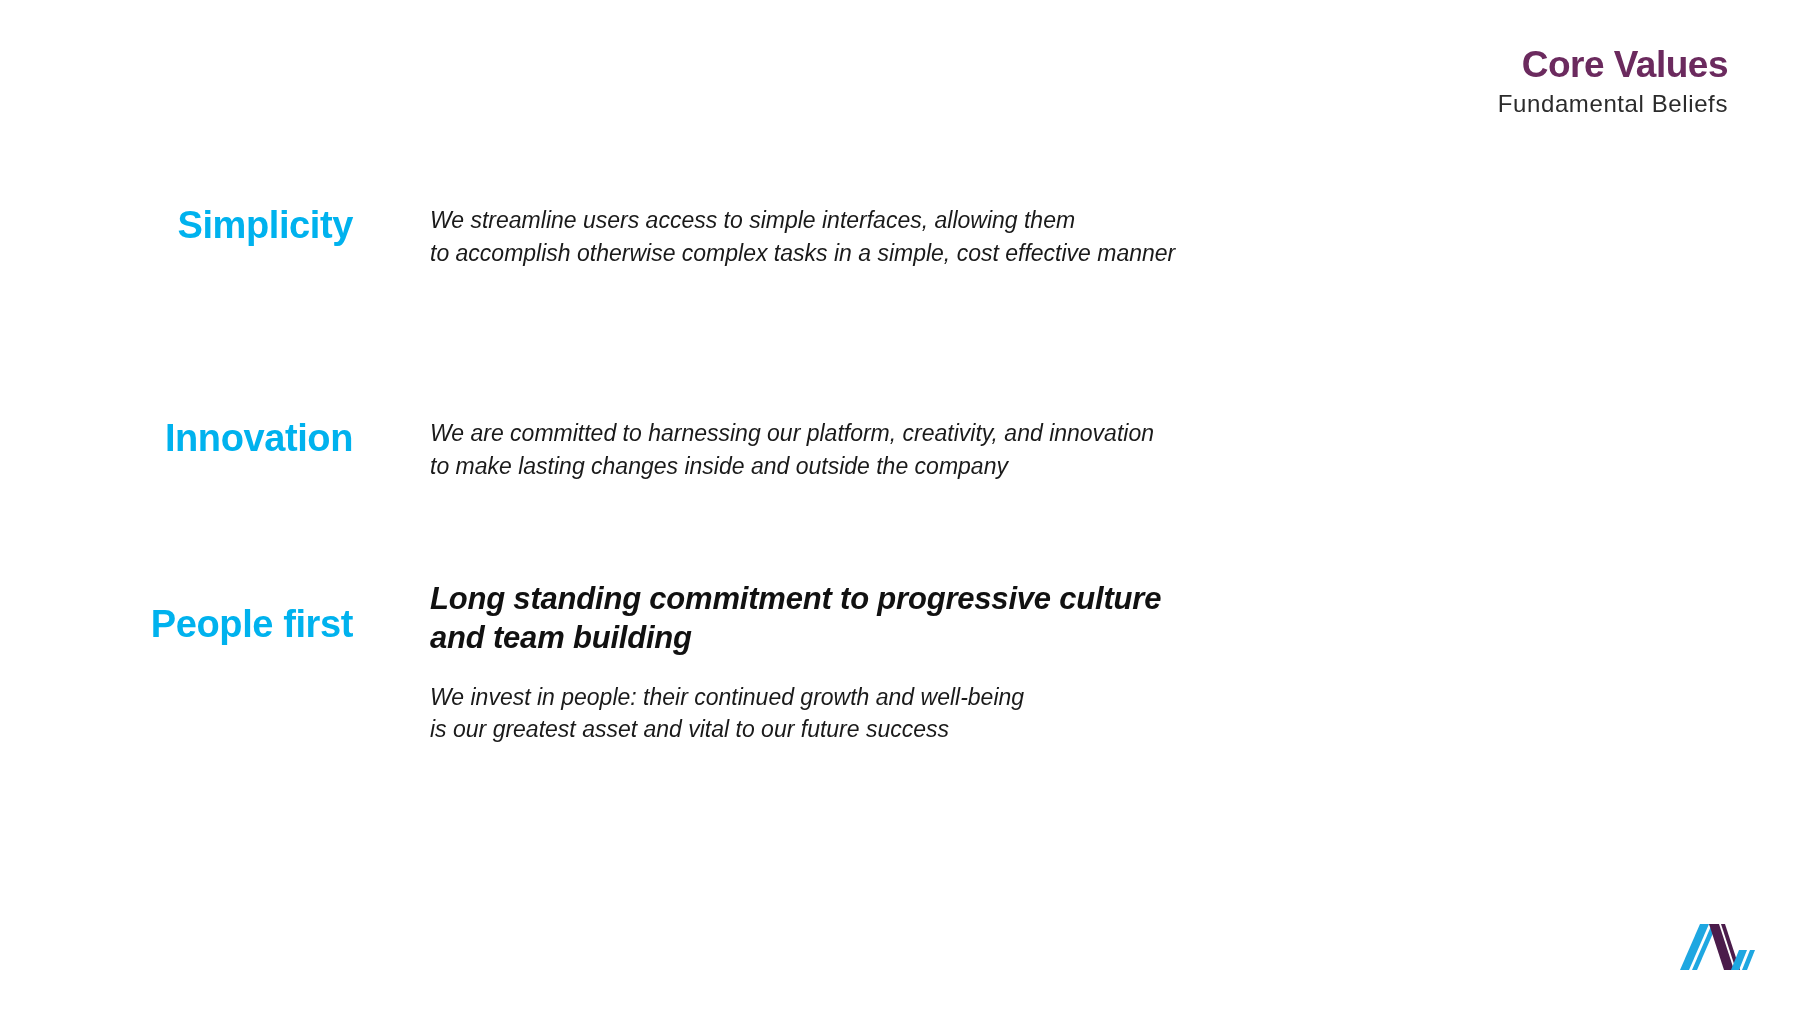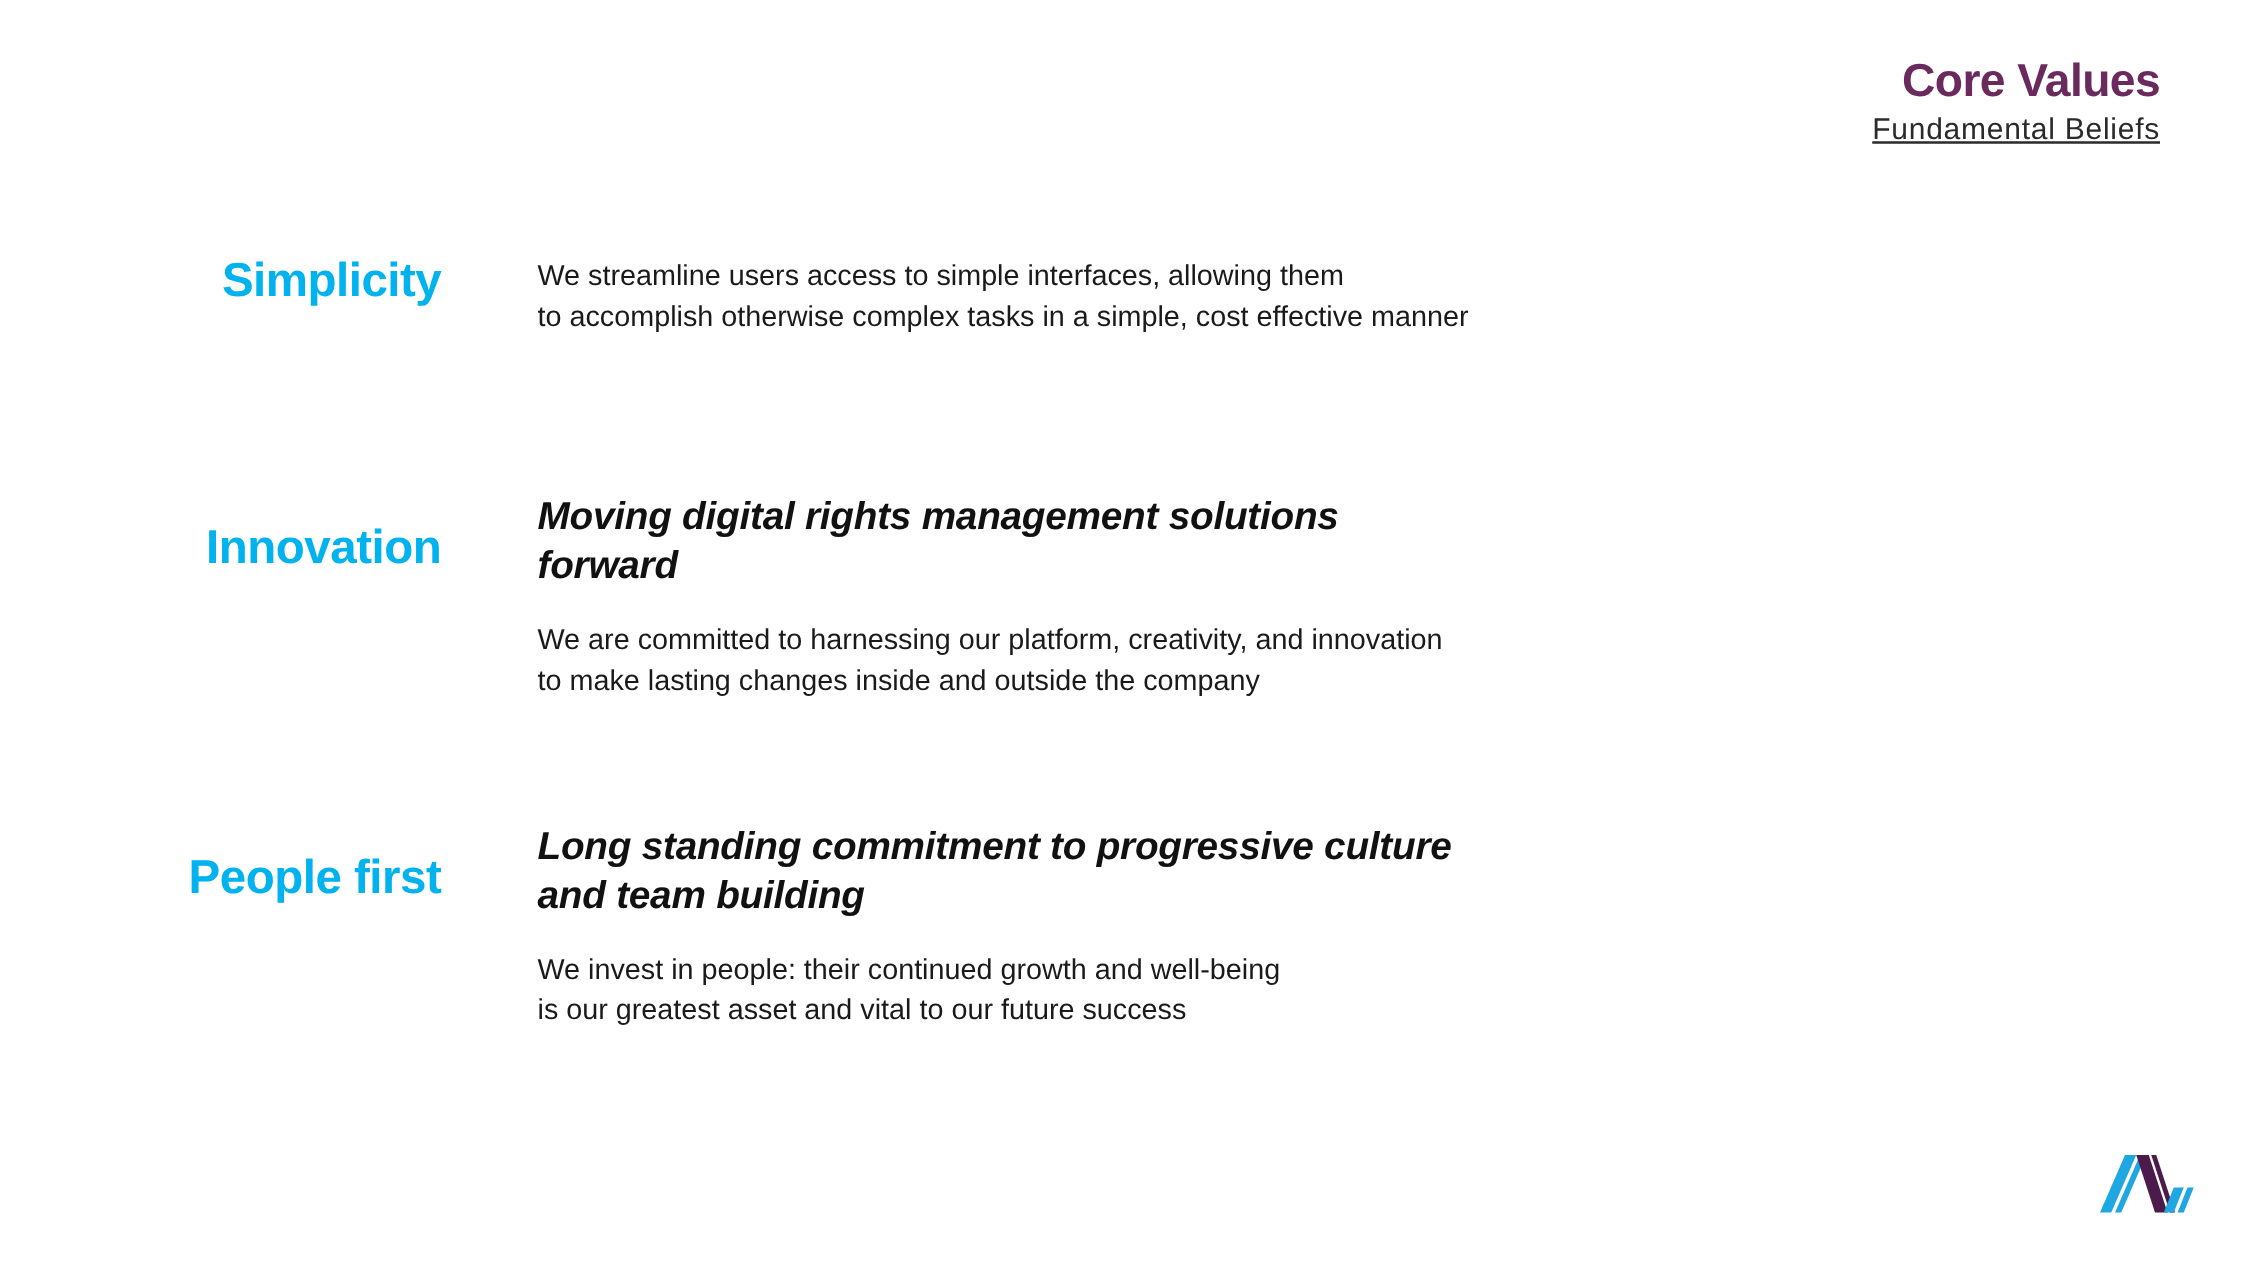--- a/index.html
+++ b/index.html
@@ -32,21 +32,20 @@
     white-space: nowrap;
   }
   .header-subtitle {
     font-size: 24px;
     font-weight: 400;
     color: #2b2b2b;
     letter-spacing: 0.6px;
     line-height: 1.35;
     margin-top: 4px;
     white-space: nowrap;
-    text-decoration: underline;
   }
 
   
   .values {
     position: absolute;
     top: 180px;
     left: 0;
     width: 1800px;
   }
   .value-row {
@@ -96,20 +95,21 @@
   .value-desc {
     margin: 0;
     margin-top: 24px;
     font-size: 23px;
     font-weight: 400;
     color: #1a1a1a;
     line-height: 1.42;
     letter-spacing: 0px;
     white-space: pre-line;
     max-width: 820px;
+    font-style: italic;
   }
 
   
   .logo {
     position: absolute;
     right: 28px;
     bottom: 20px;
     width: 96px;
     height: 76px;
   }
@@ -132,21 +132,20 @@
       <div class="value-desc">We streamline users access to simple interfaces, allowing them
 to accomplish otherwise complex tasks in a simple, cost effective manner</div>
     </div>
   </div>
 
   <div class="value-row row-1">
     <div class="value-label-col">
       <span class="value-label pos-1">Innovation</span>
     </div>
     <div class="value-body-col">
-      <div class="value-headline">Moving digital rights management solutions forward</div>
       <div class="value-desc">We are committed to harnessing our platform, creativity, and innovation
 to make lasting changes inside and outside the company</div>
     </div>
   </div>
 
   <div class="value-row row-2">
     <div class="value-label-col">
       <span class="value-label pos-2">People first</span>
     </div>
     <div class="value-body-col">

